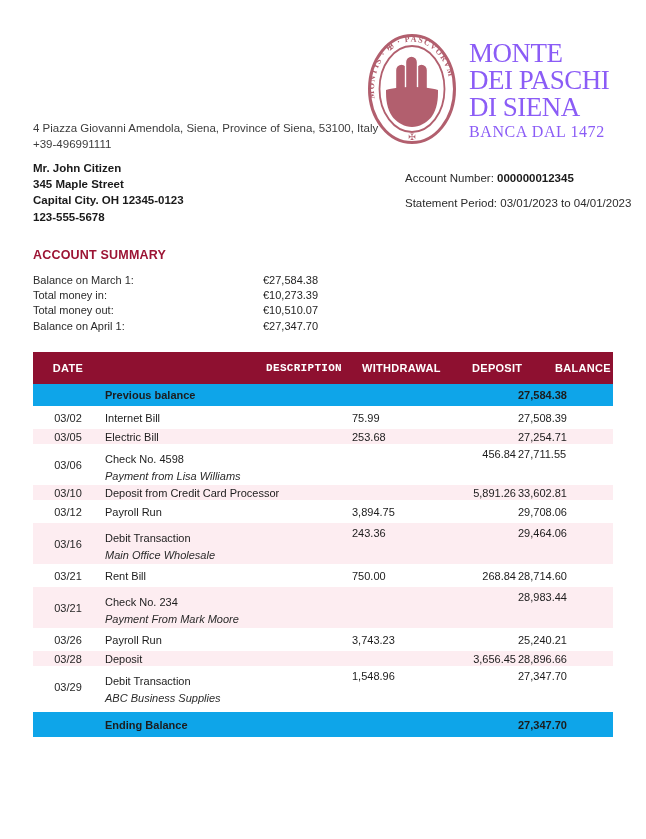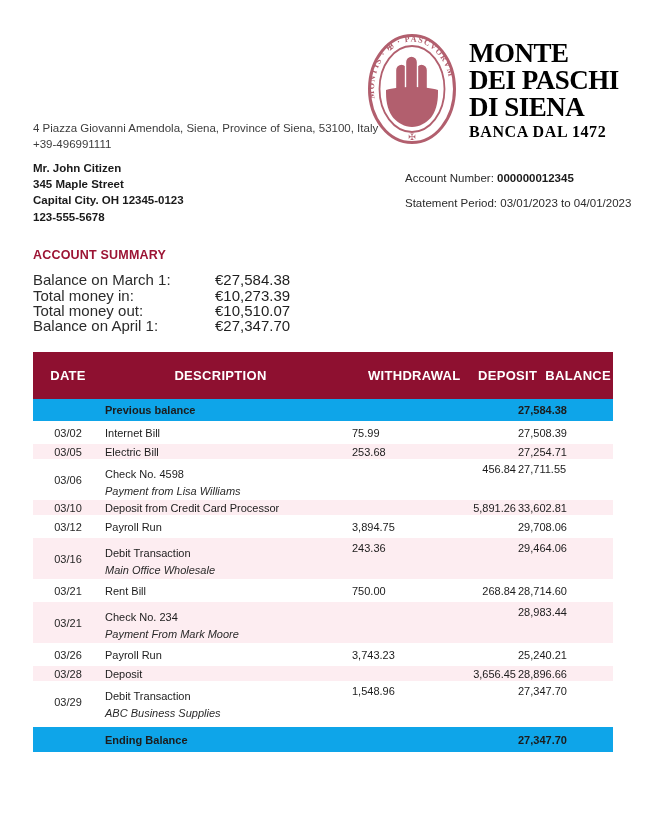--- a/index.html
+++ b/index.html
@@ -18,22 +18,22 @@
     position: absolute;
     left: 366px;
     top: 33px;
     display: flex;
     align-items: flex-start;
     gap: 11px;
   }
   .wordmark {
     margin-top: 7px;
     font-family: "Liberation Serif", serif;
-    font-weight: 700;
-    color: #000000;
+    font-weight: 400;
+    color: #8b5cf6;
   }
   .wordmark .wm-line {
     font-size: 27px;
     line-height: 27px;
     letter-spacing: -0.5px;
     white-space: nowrap;
   }
   .wordmark .wm-tagline {
     font-size: 16px;
     line-height: 18px;
@@ -80,26 +80,26 @@
     top: 248px;
     font-size: 12.5px;
     font-weight: 700;
     letter-spacing: 0.2px;
     color: #9c1434;
   }
   .summary {
     position: absolute;
     left: 33px;
     top: 272px;
-    font-size: 15px;
+    font-size: 11px;
     color: #2b2b2b;
   }
   .summary .s-row { display: flex; height: 15.4px; align-items: center; }
   .summary .s-label { width: 182px; }
-  .summary .s-value { color: #1f1f1f; }
+  .summary .s-value { color: #1f1f1f; margin-left: 48px; }
 
   
   .txn-table {
     position: absolute;
     left: 33px;
     top: 352px;
     width: 580px;
     border-collapse: collapse;
     table-layout: fixed;
     font-size: 11px;
@@ -108,27 +108,27 @@
   .txn-table col.col-date { width: 70px; }
   .txn-table col.col-desc { width: 249px; }
   .txn-table col.col-wd   { width: 110px; }
   .txn-table col.col-dep  { width: 56px; }
   .txn-table col.col-bal  { width: 95px; }
 
   .txn-table thead th {
     background: #8e1030;
     color: #ffffff;
     font-weight: 700;
-    font-size: 13px;
+    font-size: 11px;
     letter-spacing: 0.3px;
     height: 27px;
-    padding: 16px;
+    padding: 10px;
   }
   .txn-table th.c-date { text-align: center; }
-  .txn-table th.c-desc { text-align: center; padding-left: 2px; }
+  .txn-table th.c-desc { text-align: right; padding-left: 2px; font-family: Liberation Mono, monospace; }
   .txn-table th.c-wd   { text-align: left; }
   .txn-table th.c-dep  { text-align: right; padding-right: 2px; }
   .txn-table th.c-bal  { text-align: right; padding-right: 2px; }
 
   .txn-table td { padding: 0; vertical-align: middle; }
   .txn-table td.c-date { text-align: center; color: #262626; }
   .txn-table td.c-desc { text-align: left; padding-left: 2px; }
   .txn-table td.c-wd   { text-align: left; }
   .txn-table td.c-dep  { text-align: right; padding-right: 2px; }
   .txn-table td.c-bal  { padding-right: 2px; }

